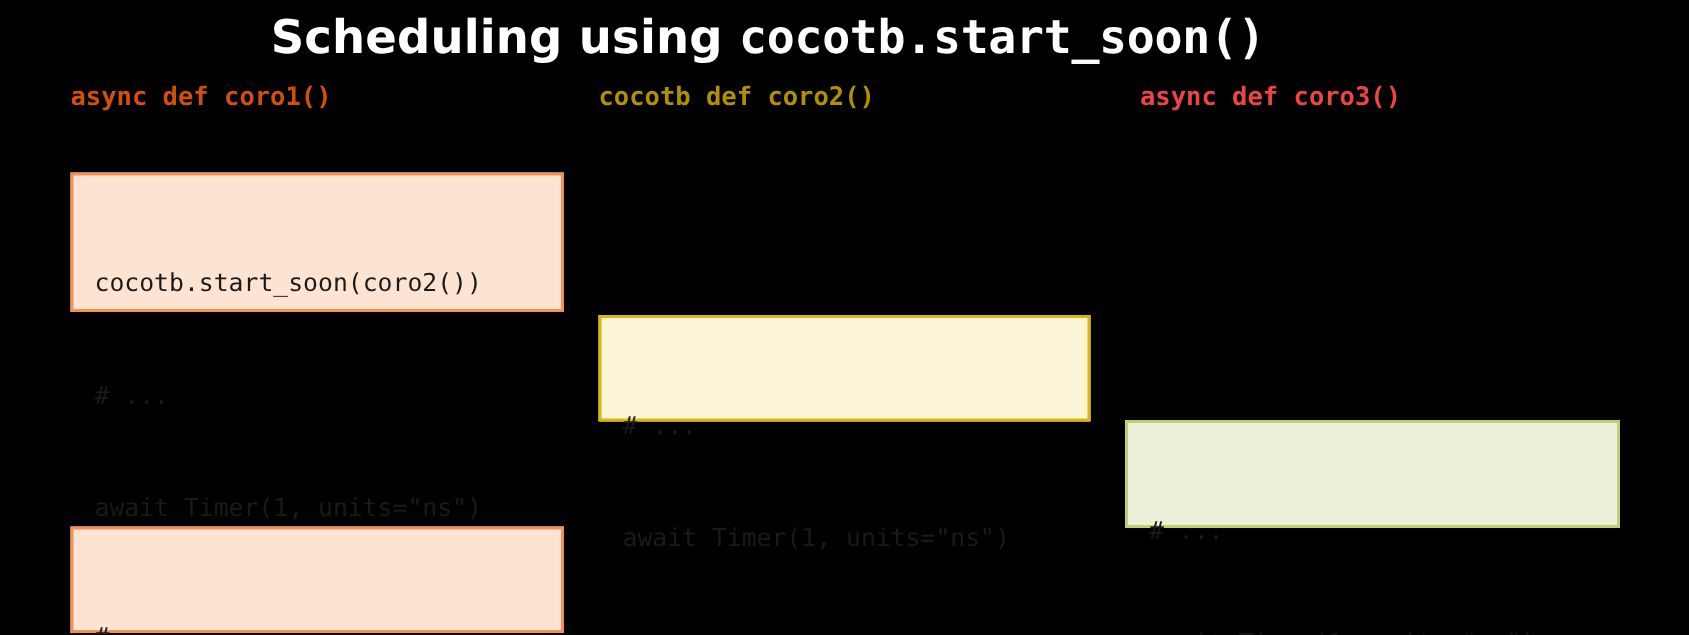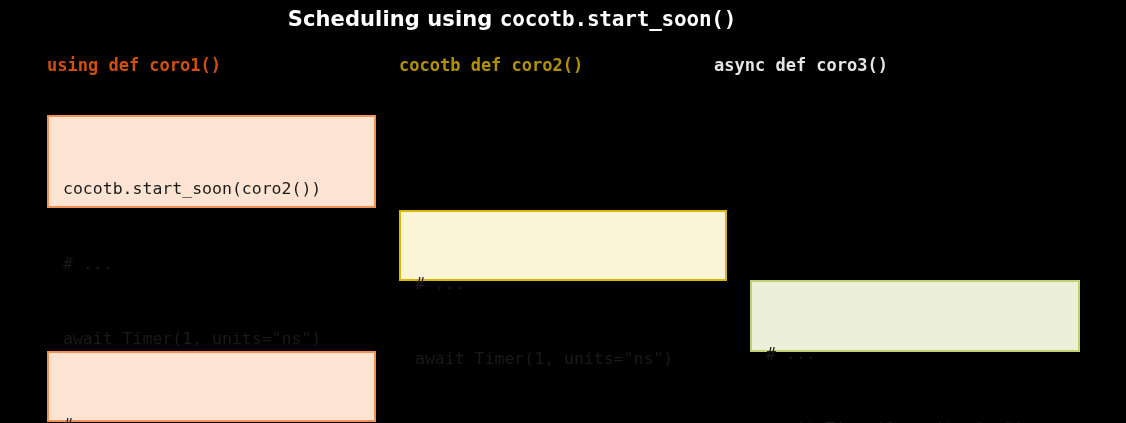--- a/index.html
+++ b/index.html
@@ -24,21 +24,21 @@
   }
 
   
   .title {
     position: absolute;
     left: 0;
     top: 7px;
     width: 1024px;
     text-align: center;
     color: #ffffff;
-    font-size: 21px;
+    font-size: 31px;
     font-weight: bold;
     letter-spacing: 0.1px;
     white-space: nowrap;
   }
   .title .t-plain {
     font-family: "DejaVu Sans", sans-serif;
     font-weight: bold;
   }
   .title .t-mono {
     font-family: "DejaVu Sans Mono", monospace;
@@ -50,21 +50,21 @@
   .col-header {
     position: absolute;
     font-family: "DejaVu Sans Mono", monospace;
     font-weight: bold;
     font-size: 17px;
     white-space: nowrap;
     top: 55px;
   }
   #hdr-coro1 { left: 47px;  color: #d2500a; }
   #hdr-coro2 { left: 399px; color: #b39000; }
-  #hdr-coro3 { left: 714px; color: #e5e5e5; }
+  #hdr-coro3 { left: 760px; color: #ef4444; }
 
   
   .code-box {
     position: absolute;
     box-sizing: border-box;
     border-style: solid;
     border-width: 2px;
     padding: 9px 7px 10px 14px;
     font-family: "DejaVu Sans Mono", monospace;
     font-size: 16.5px;
@@ -97,21 +97,21 @@
 </style>
 </head>
 <body>
 
 <div id="stage">
 
   <div class="title">
     <span class="t-plain">Scheduling using </span><span class="t-mono">cocotb.start_soon()</span>
   </div>
 
-  <div class="col-header" id="hdr-coro1">using def coro1()</div>
+  <div class="col-header" id="hdr-coro1">async def coro1()</div>
 
   <div class="col-header" id="hdr-coro2">cocotb def coro2()</div>
 
   <div class="col-header" id="hdr-coro3">async def coro3()</div>
 
   <div class="code-box box-orange" id="box-1">
     <span class="code-line">cocotb.start_soon(coro2())</span>
     <span class="code-line"># ...</span>
     <span class="code-line">await Timer(1, units="ns")</span>
   </div>

